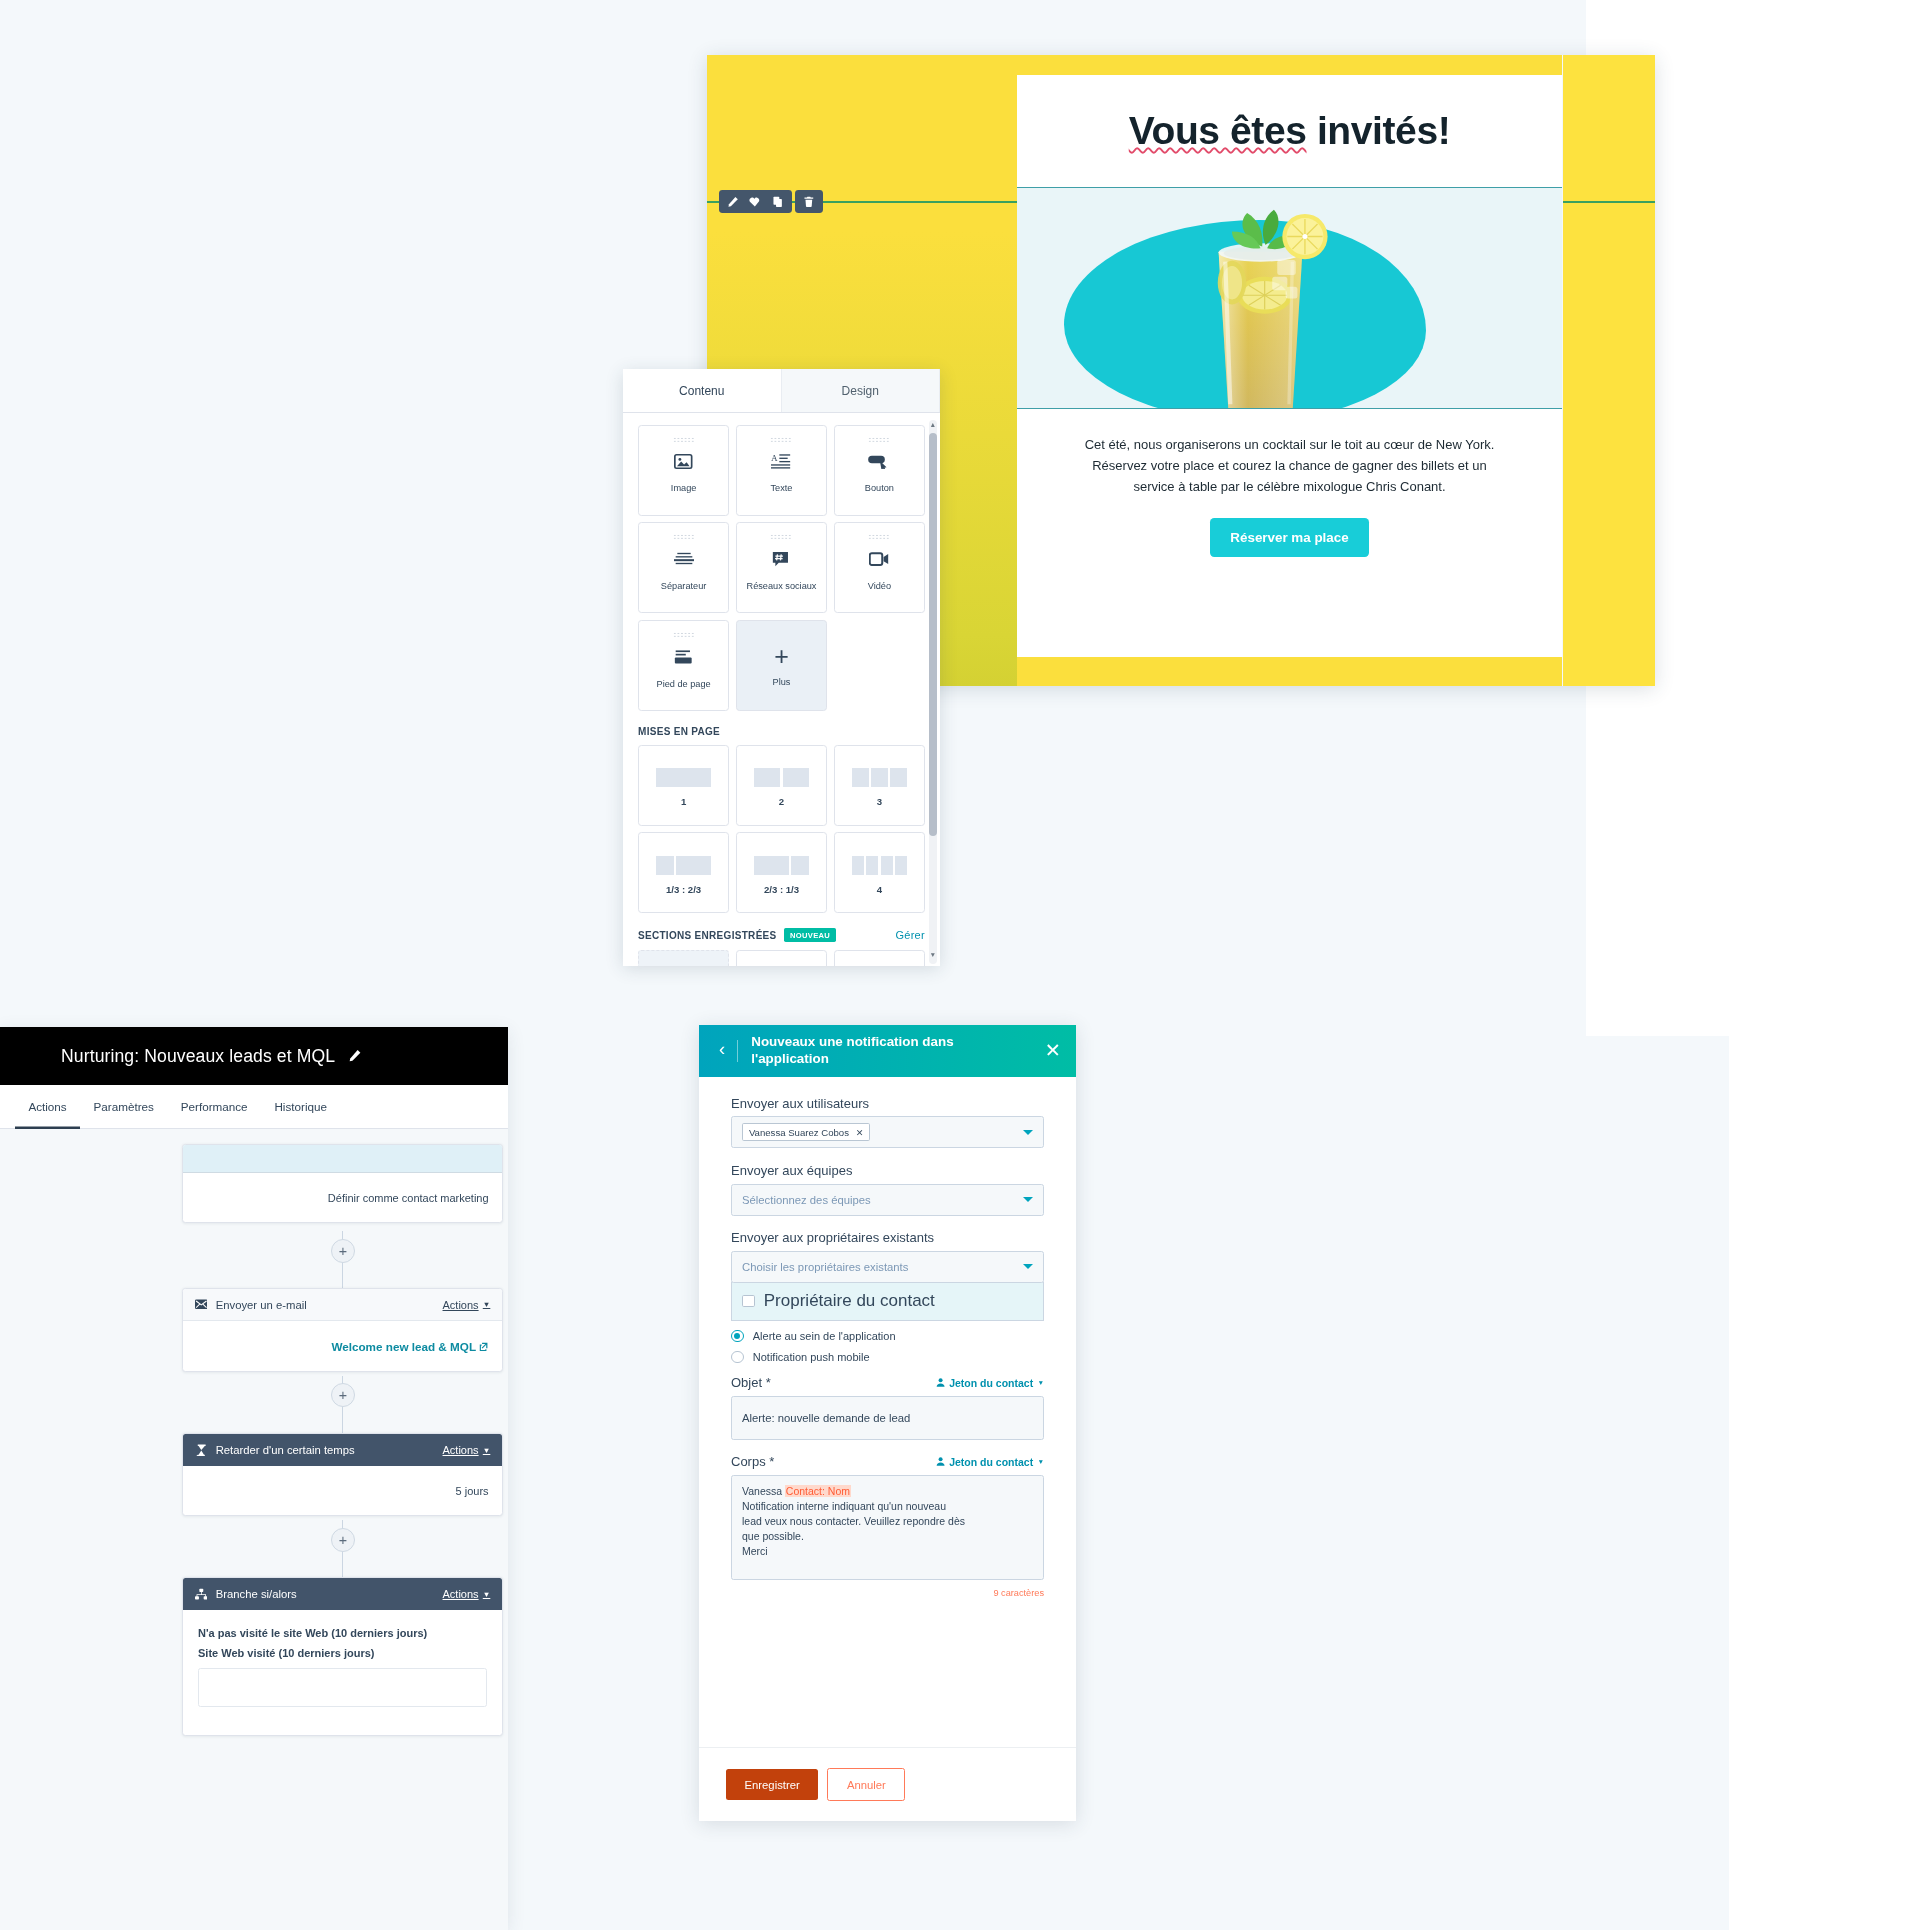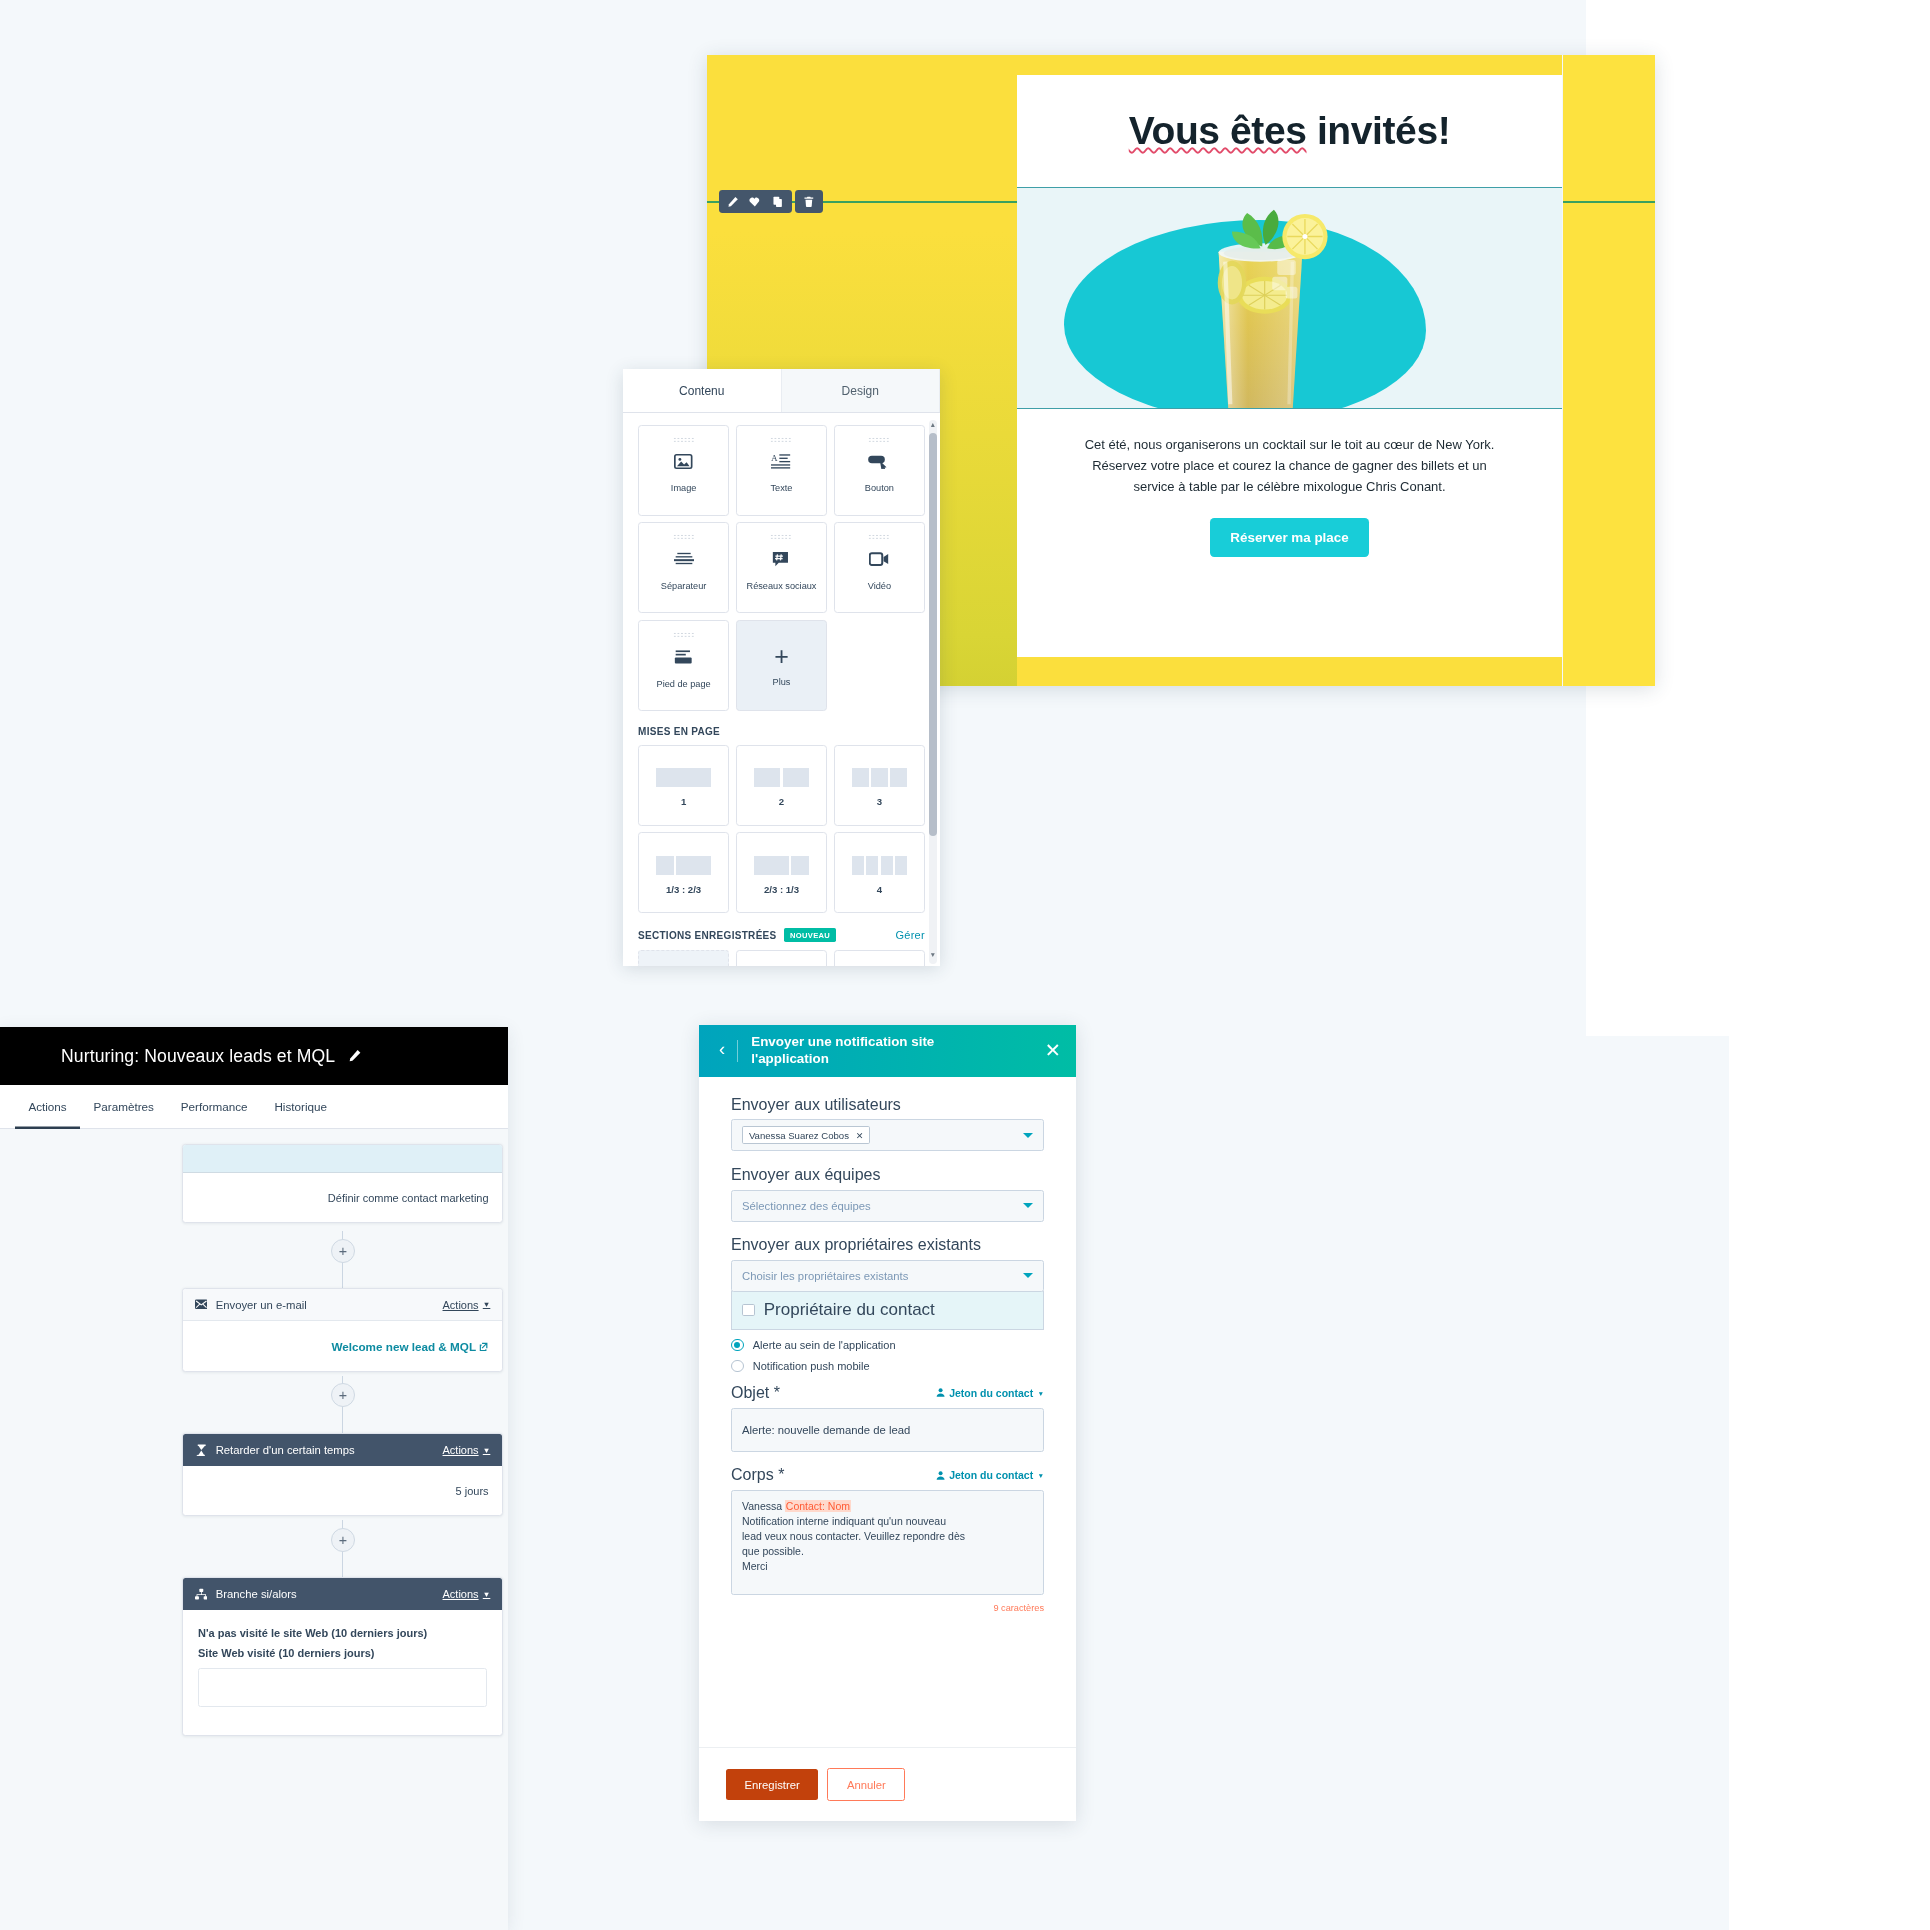--- a/index.html
+++ b/index.html
@@ -283,21 +283,21 @@
     border-right: 0.8px solid rgba(255,255,255,.45); line-height: 1; height: 22px;
   }
   .np-head-title {
     font-size: 13.4px; font-weight: bold; line-height: 1.25;
     margin-left: 13.4px; max-width: 252px;
   }
   .np-close { margin-left: auto; font-size: 19.3px; cursor: pointer; line-height: 1; }
 
   .np-body { padding: 18.5px 32px 0 32px; height: 670px; overflow: hidden; }
   .fld { margin-bottom: 14.3px; }
-  .fld-label { font-size: 16px; color: #33475b; margin-bottom: 5.9px; display: block; }
+  .fld-label { font-size: 13px; color: #33475b; margin-bottom: 5.9px; display: block; }
   .fld-row { display: flex; align-items: center; }
   .token-link {
     margin-left: auto; color: #0091ae; font-size: 10.5px;
     cursor: pointer; display: flex; align-items: center; gap: 4.2px; font-weight: bold;
   }
   .token-link svg { width: 9.2px; height: 9.2px; fill: #0091ae; }
   .select-box {
     width: 100%; height: 32px; border: 0.8px solid #cbd6e2; border-radius: 2.5px;
     background: #f5f8fa; display: flex; align-items: center;
     padding: 0 10px; position: relative; cursor: pointer;
@@ -764,21 +764,21 @@
         <div class="branch-cond-label">Site Web visité (10 derniers jours)</div>
         <div class="cond-box" style="height:39px;"></div>
       </div>
     </div>
   </div>
 </div>
 
 <div class="np">
   <div class="np-head">
     <span class="np-back">‹</span>
-    <div class="np-head-title">Envoyer une notification site l'application</div>
+    <div class="np-head-title">Nouveaux une notification dans l'application</div>
     <span class="np-close">✕</span>
   </div>
 
   <div class="np-body">
     <div class="fld">
       <label class="fld-label">Envoyer aux utilisateurs</label>
       <div class="select-box">
         <span class="chip">
           <span>Vanessa Suarez Cobos</span>
           <span class="chip-x">✕</span>

